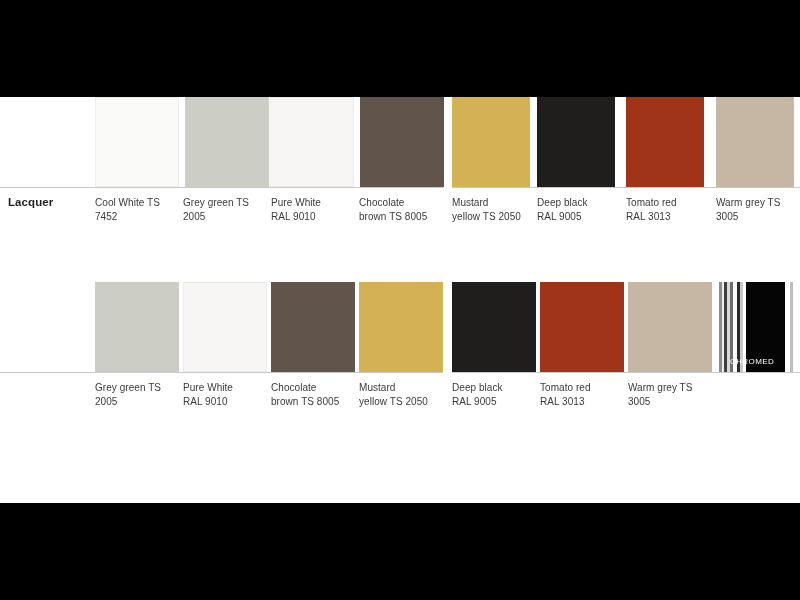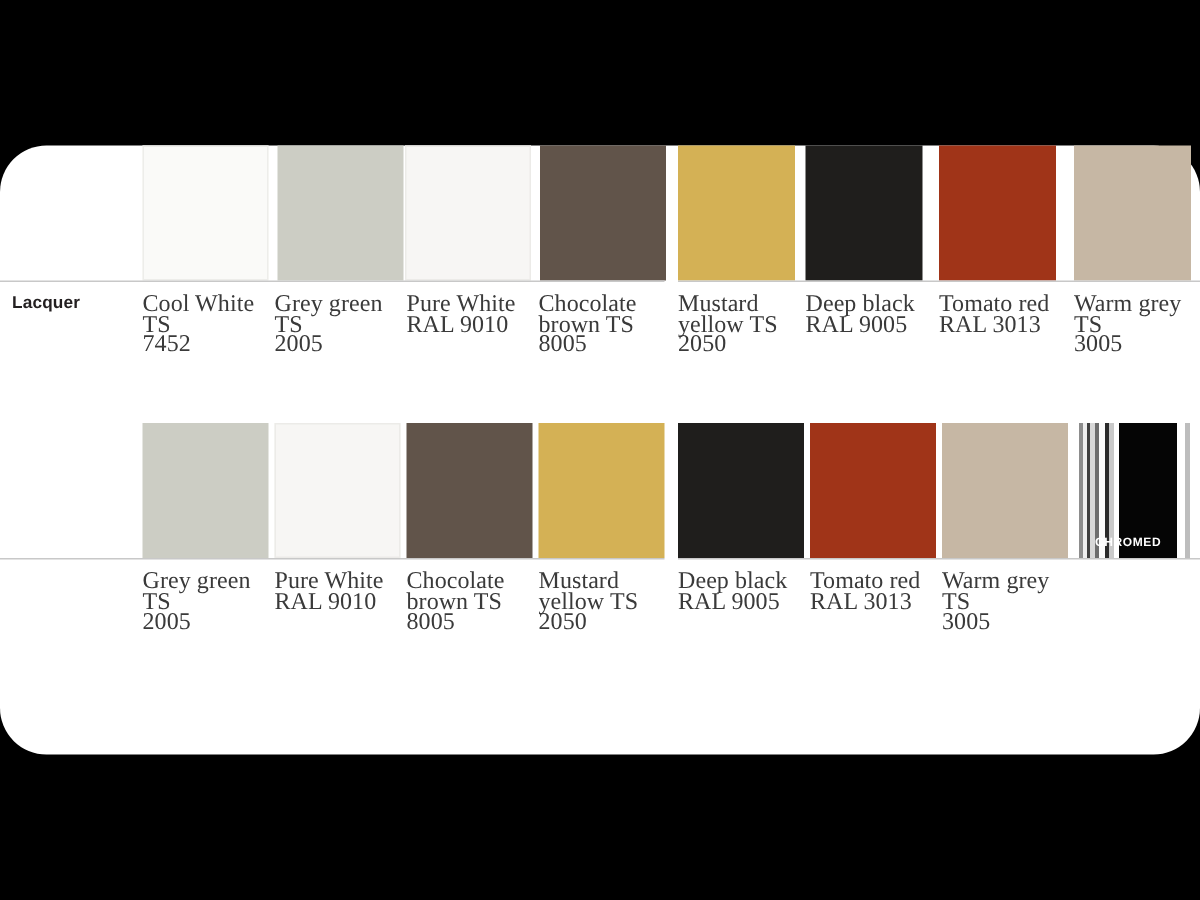--- a/index.html
+++ b/index.html
@@ -20,21 +20,20 @@
     background: #000000;
   }
   .letterbox-top    { height: 97px; }
   .letterbox-bottom { height: 97px; }
 
   .stage {
     position: relative;
     width: 800px;
     height: 406px;
     background: #ffffff;
-    border-radius: 31px;
   }
 
   
   .row {
     position: absolute;
     left: 0;
     width: 800px;
   }
   .row-1 { top: 0px;   height: 180px; }
   .row-2 { top: 185px; height: 180px; }
@@ -79,21 +78,21 @@
         #ffffff 82%,  #ffffff 88%,
         #bdbdbd 88%,  #bdbdbd 92%,
         #ffffff 92%,  #ffffff 100%);
   }
   .chrome-caption {
     position: absolute;
     left: 14px;
     bottom: 6px;
     color: #ffffff;
     font-size: 8px;
-    font-weight: 700;
+    font-weight: 400;
     letter-spacing: 0.4px;
     white-space: nowrap;
   }
 
   
   .label-band {
     position: relative;
     width: 800px;
     height: 74px;
   }
@@ -111,25 +110,24 @@
     width: 86px;
     font-size: 11.5px;
     font-weight: 700;
     color: #231f20;
     line-height: 13.5px;
     letter-spacing: 0.1px;
   }
   .swatch-label {
     position: absolute;
     top: 9px;
-    font-size: 16px;
+    font-size: 10px;
     color: #3a3a3a;
     line-height: 13.5px;
     letter-spacing: 0.05px;
-    font-family: Liberation Serif, serif;
   }
 </style>
 </head>
 <body>
 
 <div class="letterbox letterbox-top"></div>
 
 <div class="stage">
 
   <div class="row row-1">

